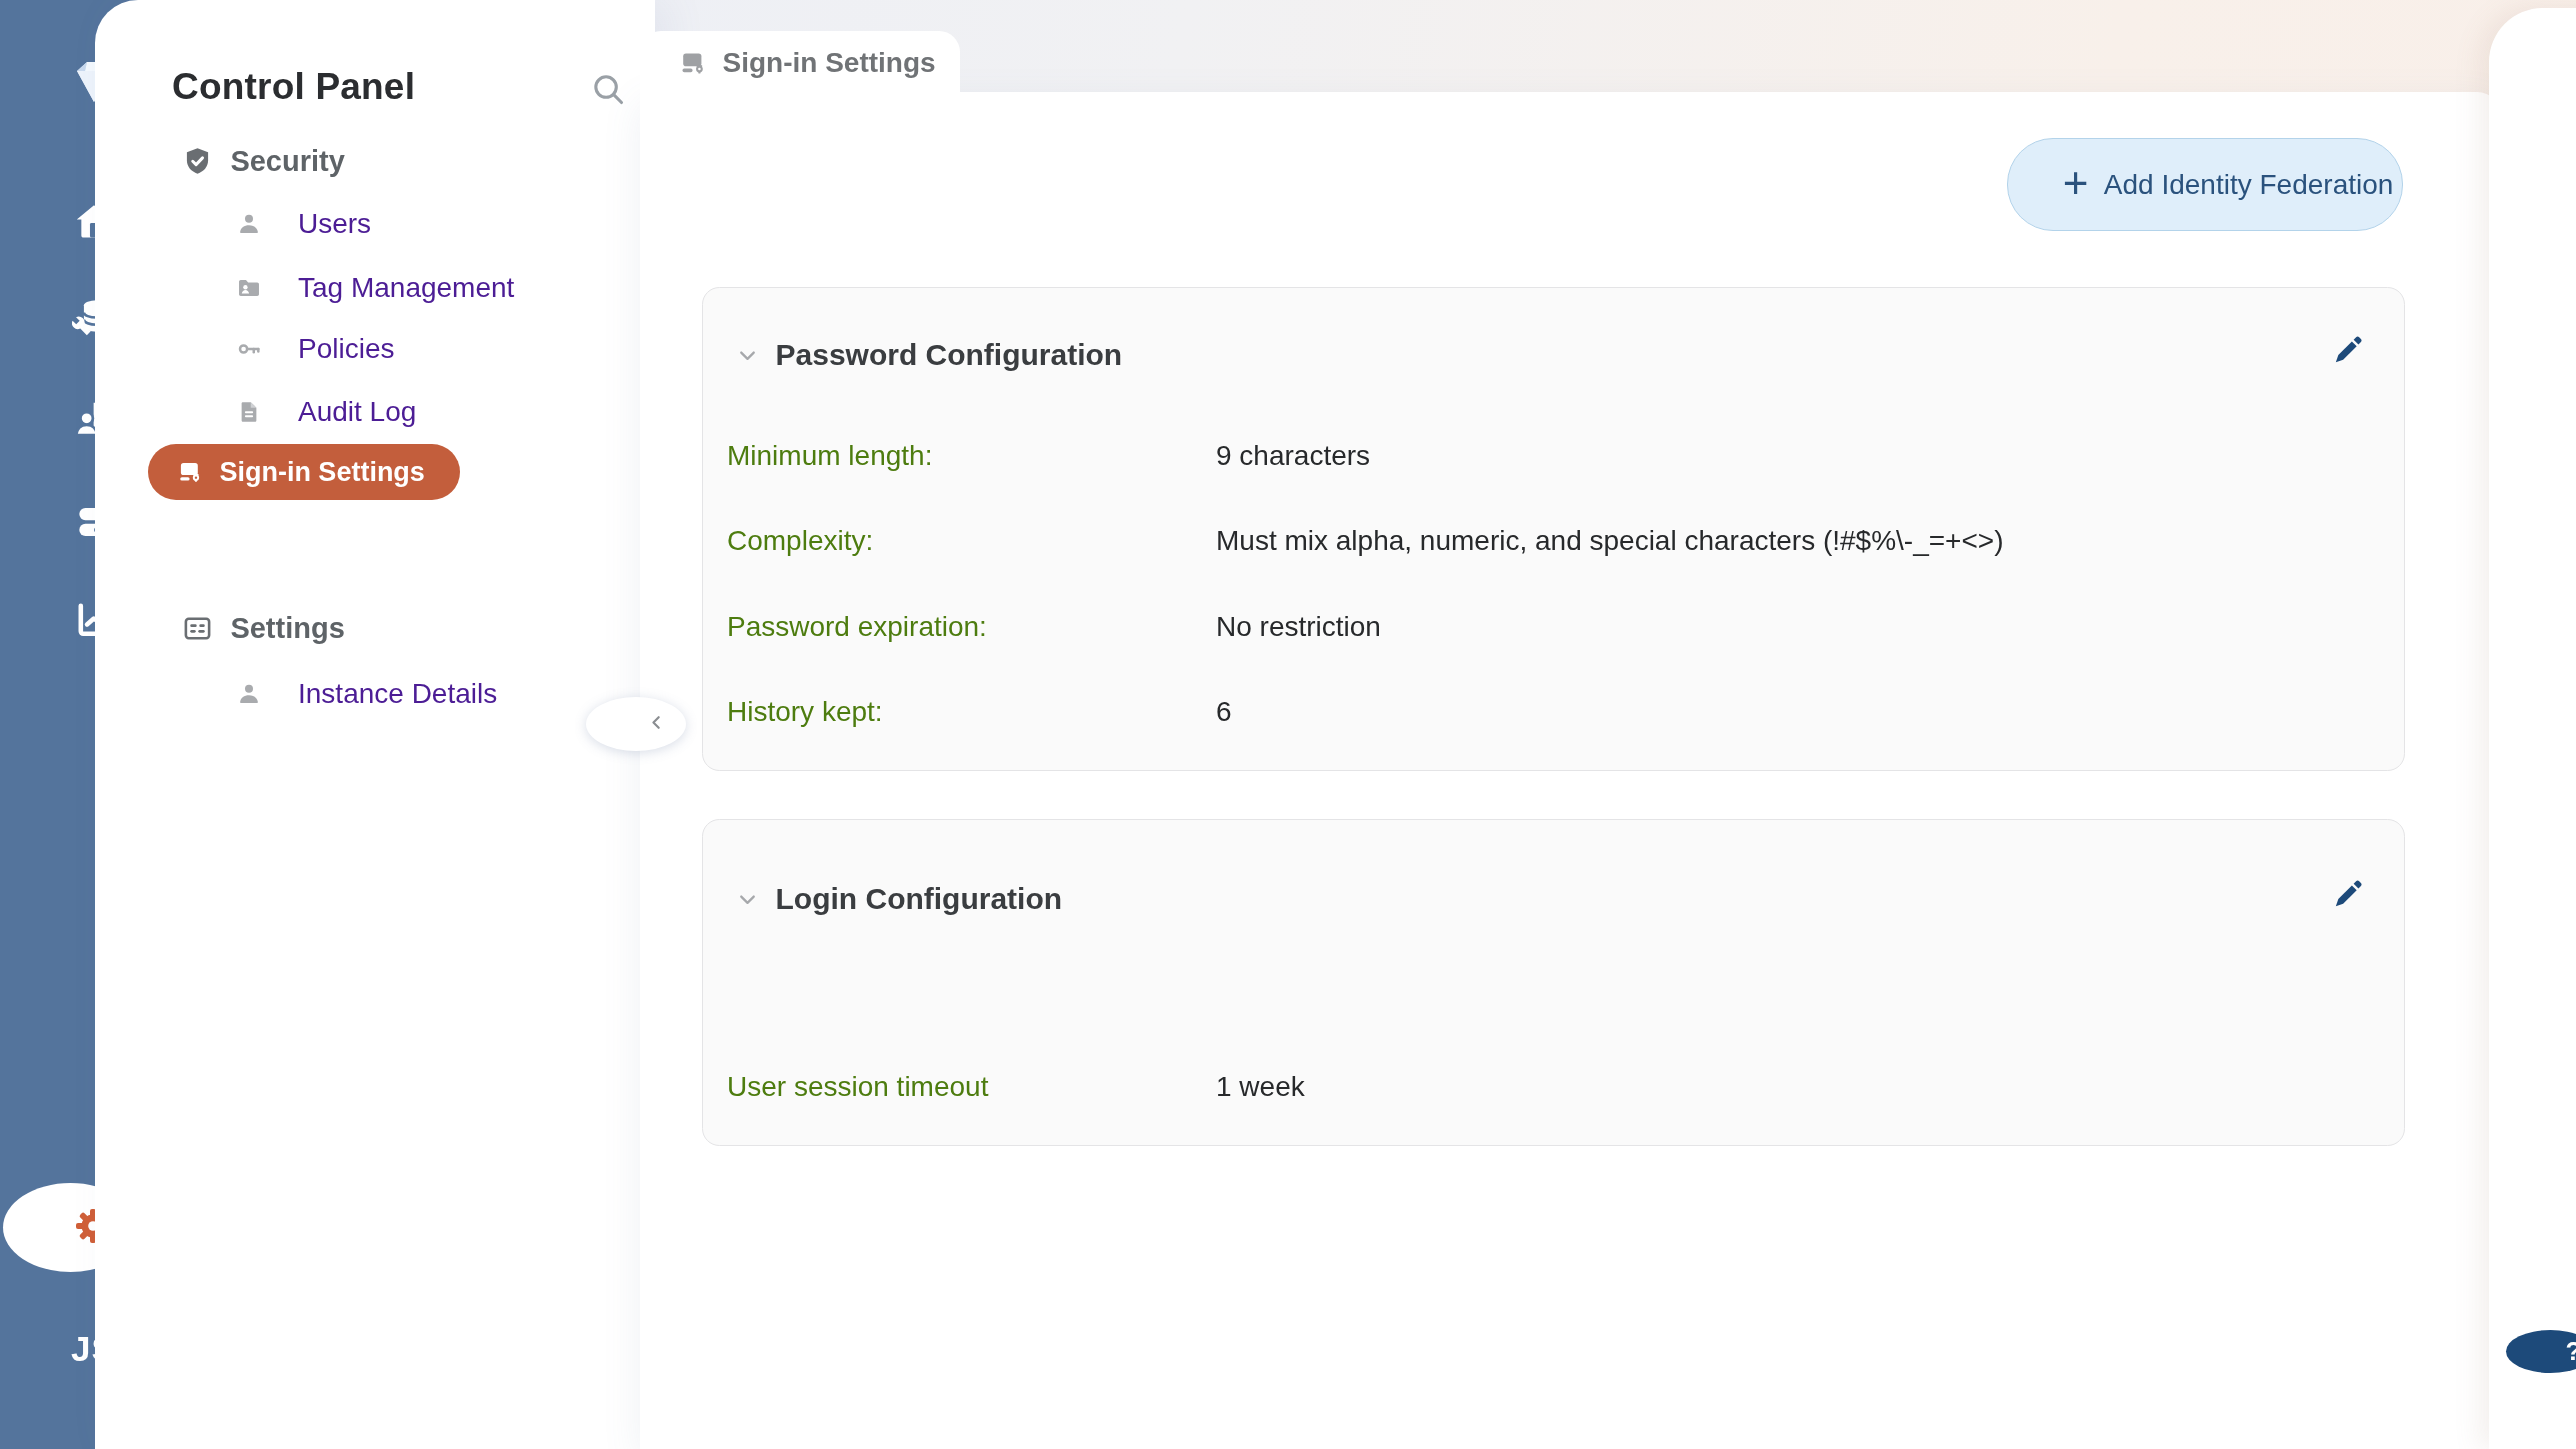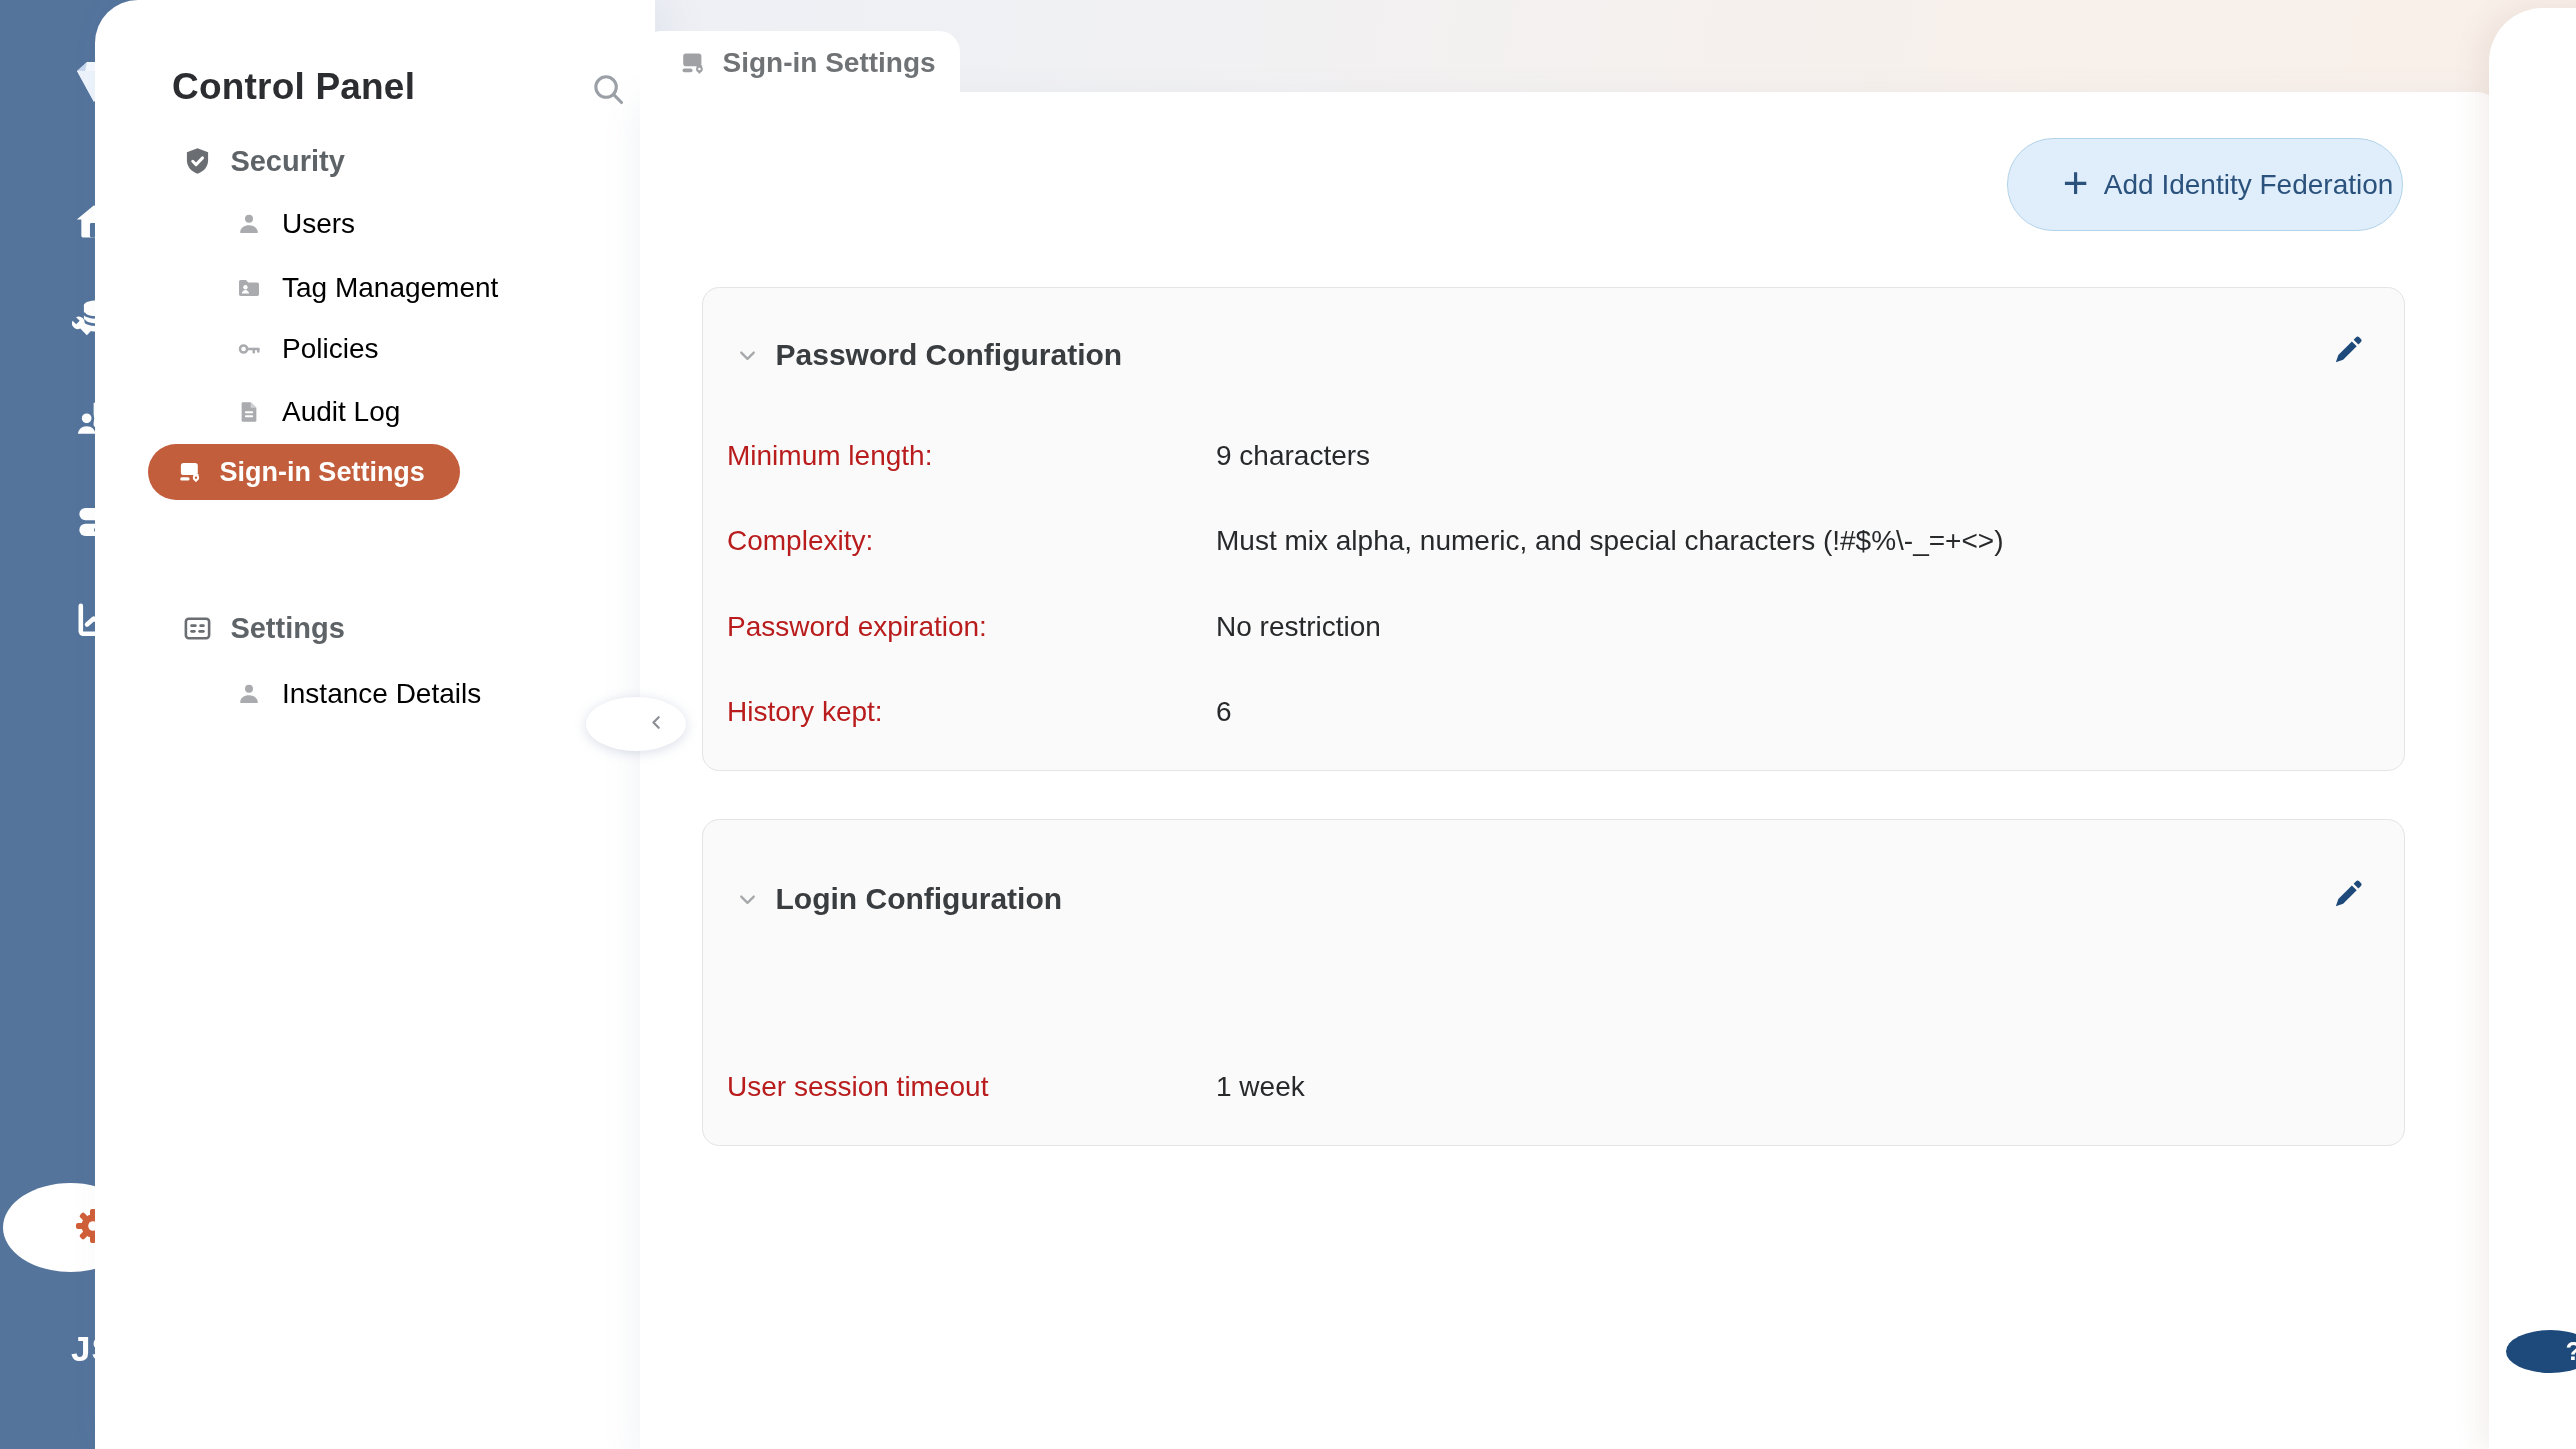--- a/index.html
+++ b/index.html
@@ -22,21 +22,21 @@
 
   
   .sidebar{left:95px;top:0;width:514px;height:1449px;background:#fff;border-radius:43px 0 0 0;z-index:2;
     box-shadow:13.5px 0 39px rgba(100,120,160,.08);}
   .sb-title{left:31px;top:66px;font-size:37px;font-weight:700;color:#2b2d30;letter-spacing:0.2px;}
   .sb-search{left:446px;top:70px;width:43px;height:43px;display:flex;align-items:center;justify-content:center;cursor:pointer;}
   .nav-row{left:0;width:514px;height:44px;display:flex;align-items:center;cursor:pointer;text-align:right;}
   .nav-row .sec-ic{margin-left:41px;width:31px;height:31px;flex:0 0 31px;}
   .nav-row .sec-lbl{margin-left:17.4px;font-size:29px;font-weight:700;color:#5e6367;}
   .nav-row .it-ic{margin-left:95px;width:26px;height:26px;flex:0 0 26px;}
-  .nav-row .it-lbl{margin-left:20px;font-size:28px;color:#000000;}
+  .nav-row .it-lbl{margin-left:36px;font-size:28px;color:#4c1d95;}
   .pill{left:53px;top:444px;height:56px;display:inline-flex;align-items:center;background:var(--accent);
     border-radius:28px;padding:0 35px 0 29px;cursor:pointer;z-index:3;}
   .pill .it-ic{width:26px;height:26px;}
   .pill-lbl{margin-left:16.4px;font-size:27px;font-weight:700;color:#fff;}
   .collapse-handle{left:586px;top:697px;width:54px;height:54px;border-radius:50%;background:#fff;z-index:4;
     box-shadow:0 1.9px 11.6px rgba(100,120,160,.25);display:flex;align-items:center;justify-content:center;cursor:pointer;}
 
   
   .tab{left:640px;top:31px;width:320px;height:64px;background:#fff;border-radius:21px 21px 0 0;z-index:2;
     display:flex;align-items:center;padding-left:39px;box-sizing:border-box;cursor:pointer;}
@@ -50,21 +50,21 @@
   .add-plus{font-size:44px;font-weight:400;color:#2a527d;line-height:1;margin-right:15.5px;margin-top:-3.9px;}
   .add-lbl{font-size:28px;color:#2a527d;}
 
   .card{left:702px;width:1703px;background:#fafafa;border:1.4px solid #e4e4e6;border-radius:17.4px;
     box-sizing:border-box;z-index:3;}
   .card-head{position:absolute;left:0;width:100%;height:46px;display:flex;align-items:center;}
   .chev{margin-left:32px;width:25px;height:25px;flex:0 0 25px;cursor:pointer;}
   .card-title{margin-left:15.5px;font-size:30px;font-weight:700;color:#3a3d40;}
   .pencil{position:absolute;right:39px;width:35px;height:35px;cursor:pointer;}
   .frow{position:absolute;left:24px;right:39px;height:43px;display:flex;align-items:center;}
-  .flbl{width:489px;flex:0 0 489px;font-size:28px;color:#b91c1c;}
+  .flbl{width:489px;flex:0 0 489px;font-size:28px;color:#4d7c0f;}
   .fval{font-size:28px;color:#27292b;}
 
   
   .right-panel{left:2489px;top:7.7px;width:87px;height:1442px;background:#fff;border-radius:54px 0 0 0;z-index:2;
     box-shadow:-9.7px 0 27px rgba(150,110,90,.10);}
   .help-btn{left:2506px;top:1330px;width:43px;height:43px;border-radius:50%;background:var(--navy);z-index:4;
     display:flex;align-items:center;justify-content:center;color:#fff;font-size:26px;font-weight:700;cursor:pointer;}
 </style>
 </head>
 <body>

